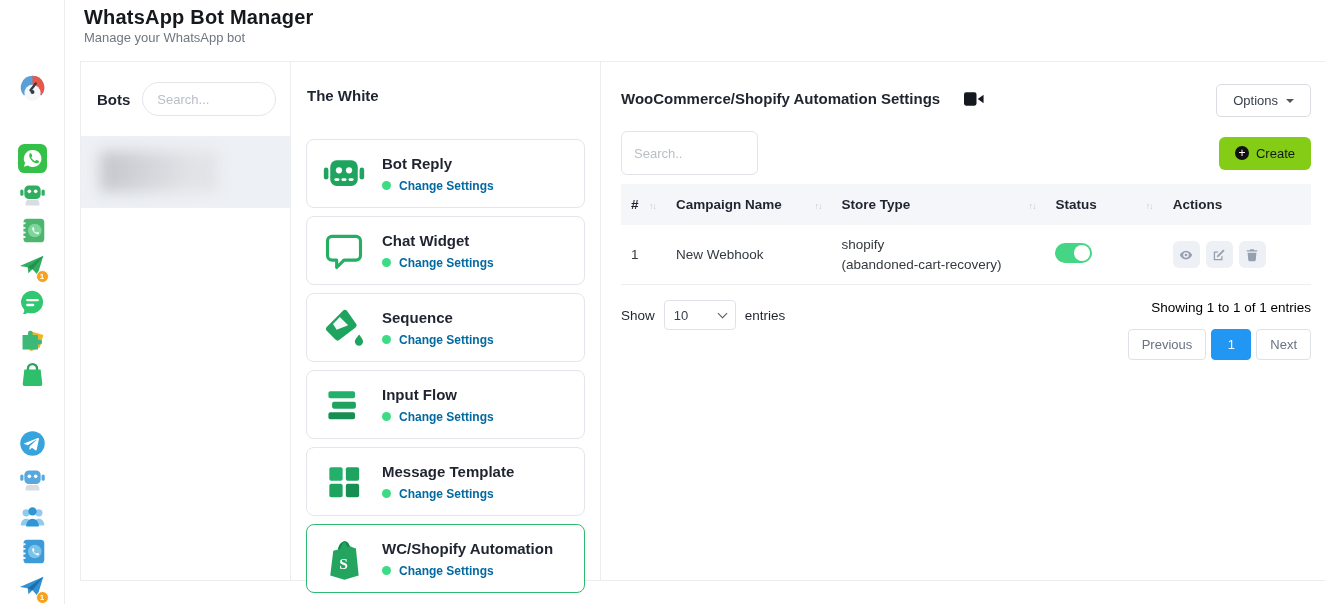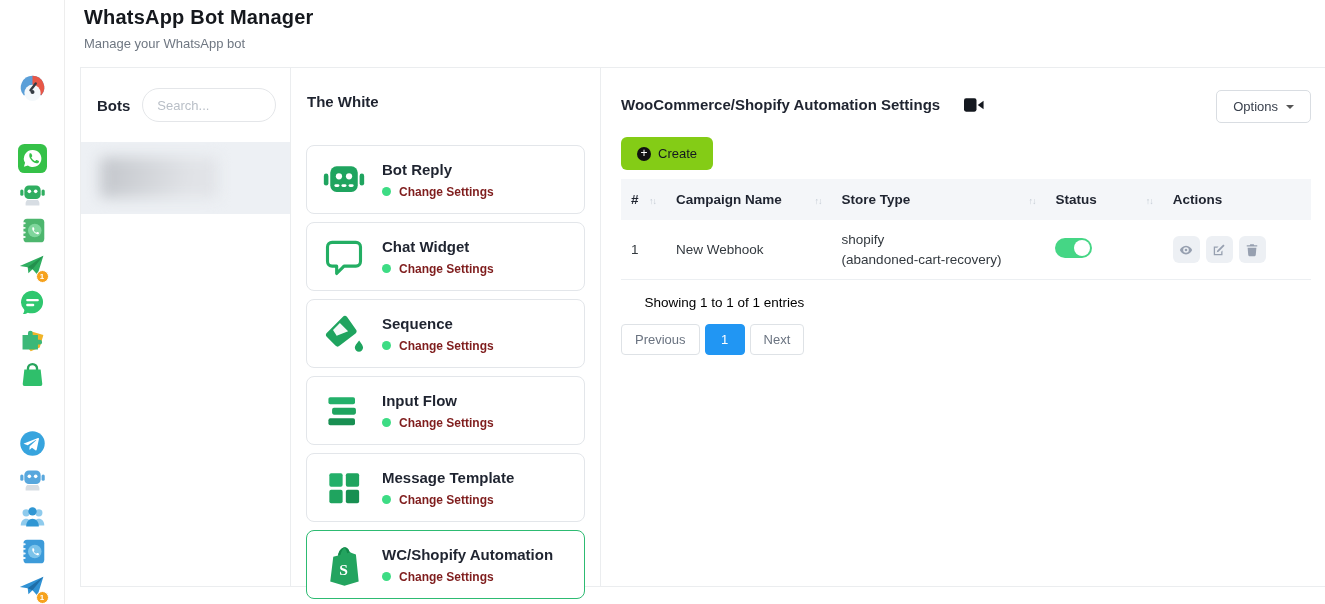--- a/index.html
+++ b/index.html
@@ -12,21 +12,21 @@
     padding-top:73px; gap:7px; overflow:hidden; }
   .rail .ricon { width:29px; height:29px; flex:none; position:relative; cursor:pointer; }
   .rail .ricon svg { width:100%; height:100%; display:block; }
   .gap-a { margin-top:35px; }
   .gap-b { margin-top:33px; }
 
   
   .content { margin-left:65px; height:604px; }
   .page-head { padding:6px 16px 0 19px; }
   .page-head h1 { margin:0; font-size:20px; font-weight:bold; color:#15181d; letter-spacing:.2px; }
-  .page-head p { margin:7px 0 0; font-size:13px; color:#6f7782; }
+  .page-head p { margin:1px 0 0; font-size:13px; color:#6f7782; }
 
   .panel { margin:16px 0 0 15px; border:1px solid #ebedef; border-right:none;
     display:flex; align-items:stretch; height:520px; }
 
   
   .bots-col { width:210px; flex:none; border-right:1px solid #ebedef; }
   .bots-head { display:flex; align-items:center; gap:12px; padding:20px 14px 20px 16px; }
   .bots-label { font-weight:bold; font-size:15px; }
   .bots-search { flex:1; min-width:0; height:34px; border:1px solid #e4e6e9; border-radius:17px;
     padding:0 14px; font-size:13px; color:#4d7c0f; outline:none; }
@@ -40,21 +40,21 @@
   .bot-name { font-weight:bold; font-size:15px; padding:25px 0 35px 1px; }
   .cards { display:flex; flex-direction:column; gap:8px;justify-content:flex-end; }
   .card { border:1px solid #e3e6ea; border-radius:8px; height:69px; background:#fff;
     display:flex; align-items:center; gap:15px; padding:0 14px; cursor:pointer; }
   .card.selected { border-color:#2dbb72; }
   .cicon { width:46px; height:46px; flex:none; display:flex; align-items:center; justify-content:center; }
   .cicon svg { width:44px; height:44px; }
   .card-title { font-weight:bold; font-size:15px; margin-bottom:7px; color:#1f2430; }
   .cs-line { display:flex; align-items:center; gap:8px; }
   .dot { width:9px; height:9px; border-radius:50%; background:#3ddc84; }
-  .cs-link { color:#7f1d1d; font-size:12px; font-weight:bold; text-decoration:none; cursor:pointer; }
+  .cs-link { color:#0369a1; font-size:12px; font-weight:bold; text-decoration:none; cursor:pointer; }
 
   
   .main-col { flex:1; min-width:0; padding:22px 14px 0 20px; }
   .sec-head { display:flex; justify-content:space-between; align-items:flex-start; margin-bottom:14px; }
   .sec-title-wrap { display:flex; align-items:center; gap:24px; padding-top:6px; }
   .sec-title-wrap h2 { margin:0; font-size:15px; font-weight:bold; }
   .cam { width:20px; height:16px; }
   .options-btn { background:#fff; border:1px solid #d9dde2; border-radius:5px; padding:8px 16px;
     font-size:13px; color:#39404d; display:flex; align-items:center; gap:8px; cursor:pointer;
     font-family:inherit; }
@@ -375,20 +375,21 @@
               <path d="M16.5 9l7-5v10l-7-5z"></path>
             </svg>
         </div>
         <button class="options-btn">
           <span>Options</span>
           <span class="caret-down"></span>
         </button>
       </div>
 
       <div class="toolbar">
+        <input class="main-search" type="text" placeholder="Search.." style="">
         <button class="create-btn">
           <span class="plus"></span>
           <span>Create</span>
         </button>
       </div>
 
       <table>
         <thead>
           <tr>
             <th class="c-idx">
@@ -450,20 +451,30 @@
                       <path d="M6 1.5h4l.5 1H14V4H2V2.5h3.5zM3 5.5h10l-.7 8.3a1.3 1.3 0 0 1-1.3 1.2H5a1.3 1.3 0 0 1-1.3-1.2z"></path>
                     </svg>
                 </button>
               </div>
             </td>
           </tr>
         </tbody>
       </table>
 
       <div class="table-footer">
+        <div class="show-group">
+          <span>Show</span>
+          <span class="sel-wrap">
+            <select class="page-size">
+              <option>10</option>
+            </select>
+            <span class="chev"></span>
+          </span>
+          <span>entries</span>
+        </div>
         <div class="right-footer">
           <div class="summary">Showing 1 to 1 of 1 entries</div>
           <div class="pager">
             <button class="pg">Previous</button>
             <button class="pg active">1</button>
             <button class="pg">Next</button>
           </div>
         </div>
       </div>
     </section>

